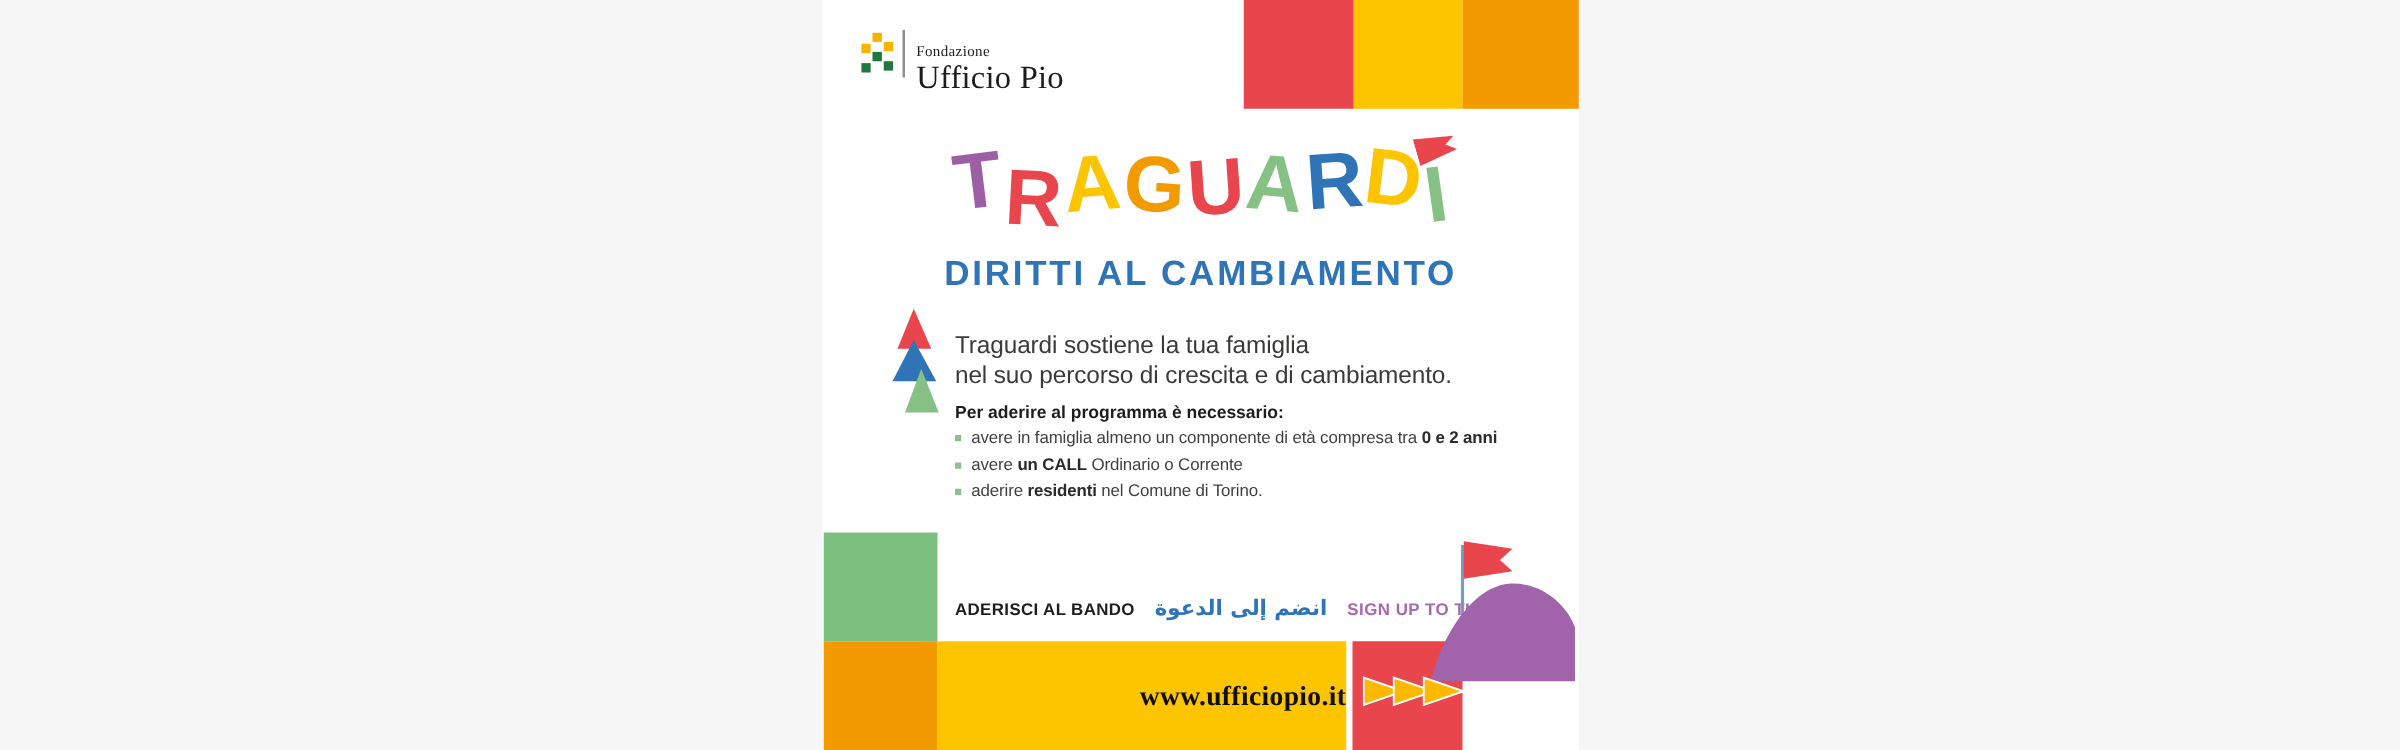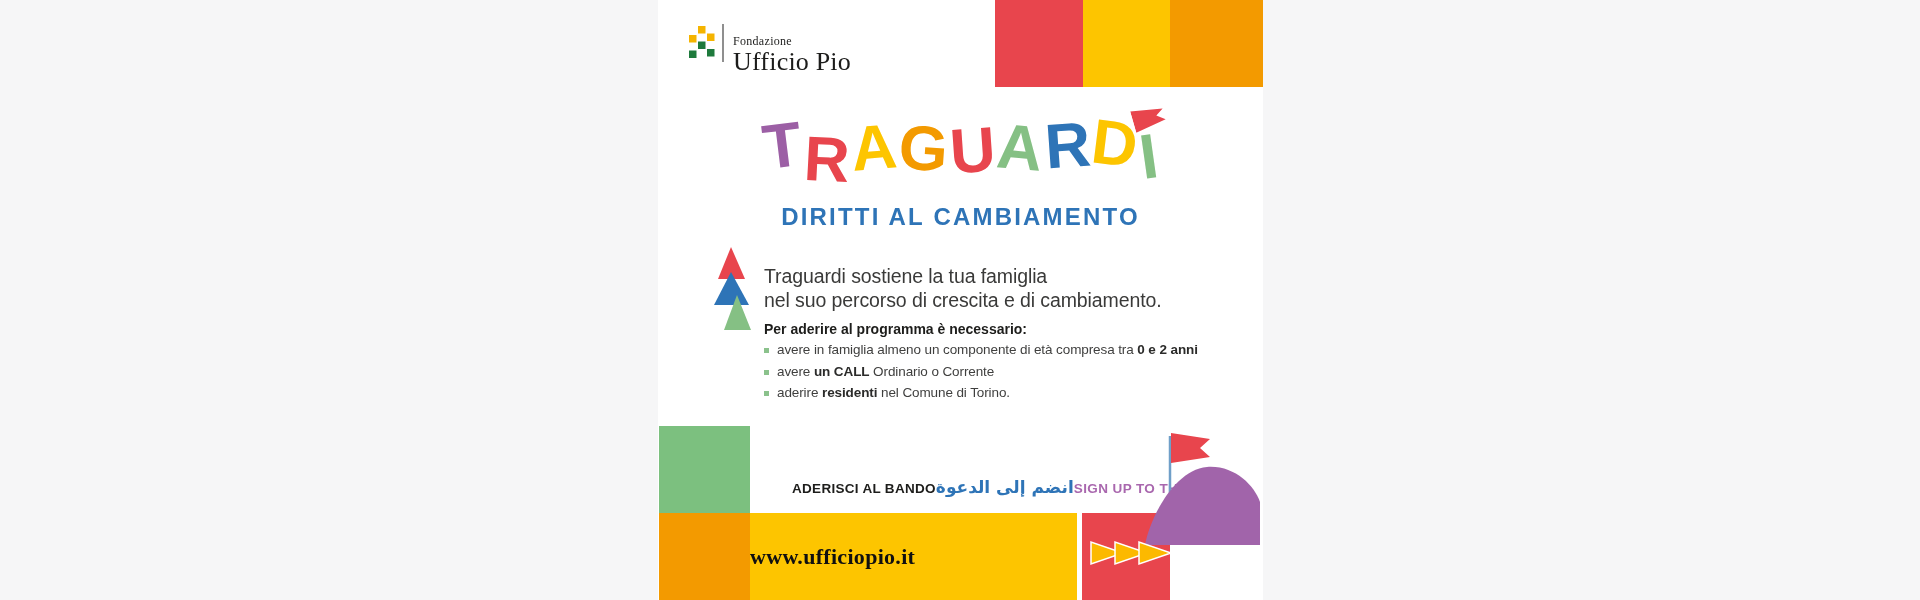--- a/index.html
+++ b/index.html
@@ -27,46 +27,46 @@
 
   
   .title{left:0;top:112px;width:605px;text-align:center;white-space:nowrap;}
   .tletter{
     display:inline-block;font-size:63px;font-weight:700;line-height:1;
     margin:0 1px;position:relative;
   }
   .title-flag{position:absolute;left:-2px;top:-19px;transform:rotate(-8deg);}
 
   .subtitle{left:0;top:203px;width:605px;text-align:center;
-    font-size:24px;font-weight:700;letter-spacing:2.2px;}
+    font-size:28px;font-weight:700;letter-spacing:2.2px;}
 
   
   .tree{left:54px;top:246px;}
 
   
   .intro{left:106px;top:264px;font-size:19.5px;line-height:24px;color:#3a3a39;letter-spacing:-.1px;}
 
   .req-heading{left:106px;top:321px;font-size:14px;font-weight:700;color:#1d1d1b;}
 
   .req-list{left:106px;top:342px;width:500px;font-size:13.5px;color:#3f3f3e;letter-spacing:-.1px;}
   .req-line{line-height:16.5px;margin-bottom:5px;display:flex;align-items:flex-start;}
   .req-line .bullet-sq{width:5px;height:5px;margin:6px 8px 0 0;flex:0 0 auto;}
   .req-line.cont{padding-left:13px;}
   .req-line .b{font-weight:700;color:#2b2b2a;}
 
   
-  .cta{left:106px;top:477px;display:flex;align-items:baseline;gap:0;white-space:nowrap;margin-left:28px;}
+  .cta{left:106px;top:477px;display:flex;align-items:baseline;gap:16px;white-space:nowrap;}
   .cta-it{font-size:13.5px;font-weight:700;letter-spacing:.3px;}
   .cta-ar{font-size:17px;font-weight:700;font-family:"DejaVu Sans", sans-serif;}
   .cta-en{font-size:13.5px;font-weight:700;letter-spacing:.4px;}
 
   
   .bb-green{left:1px;top:426px;width:91px;height:87px;}
   .bb-orange{left:1px;top:513px;width:91px;height:87px;}
-  .bb-yellow{left:92px;top:513px;width:327px;height:87px;display:flex;align-items:center;justify-content:flex-start;z-index:1;}
+  .bb-yellow{left:92px;top:513px;width:327px;height:87px;display:flex;align-items:center;justify-content:flex-end;z-index:1;}
   .bb-red{left:424px;top:513px;width:88px;height:87px;z-index:1;}
   .url{font-family:"Liberation Serif", serif;font-weight:700;font-size:22px;color:#101010;letter-spacing:.3px;}
 
   .dome-svg{left:478px;top:430px;z-index:2;}
   .arrows-svg{left:432px;top:540px;z-index:3;}
 </style>
 </head>
 <body style="background-color: rgb(246, 246, 247);">
 
 <div class="card abs" style="background-color: rgb(255, 255, 255);">

